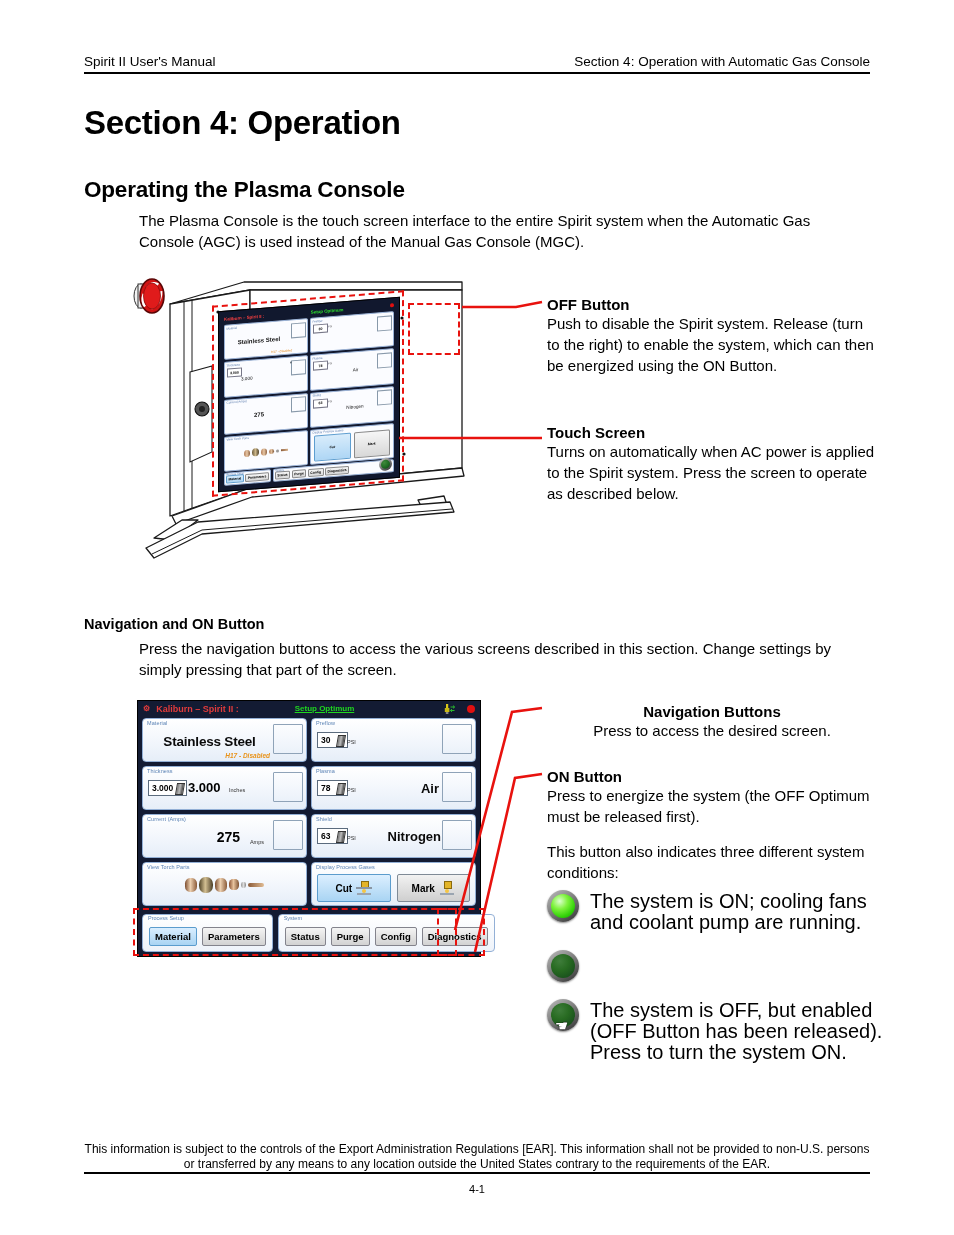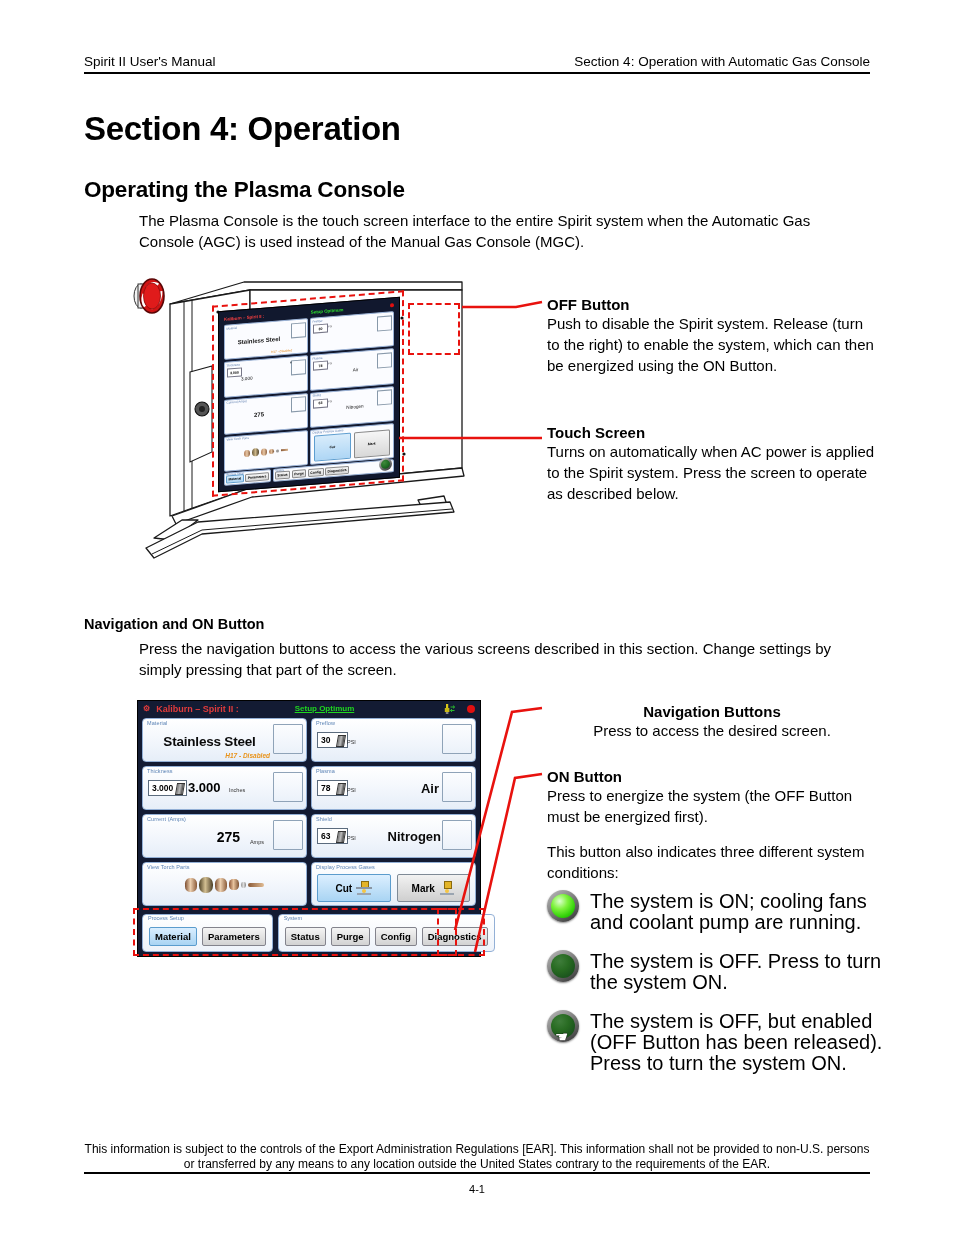--- a/index.html
+++ b/index.html
@@ -20,21 +20,21 @@
     display: flex; justify-content: space-between; align-items: flex-end;
     font-size: 13.5px;
   }
   #page-header .rule {
     position: absolute; left: 0; right: 0; bottom: -5px;
     border-bottom: 2px solid #000;
   }
 
   
   .h1 {
-    position: absolute; left: 84px; top: 110px;
+    position: absolute; left: 84px; top: 104px;
     font-size: 33px; font-weight: bold; letter-spacing: -0.3px;
   }
   .h2 {
     position: absolute; left: 84px; top: 177px;
     font-size: 22.5px; font-weight: bold; letter-spacing: -0.2px;
   }
   .h3 {
     position: absolute; left: 84px; top: 616px;
     font-size: 14.5px; font-weight: bold;
   }
@@ -611,36 +611,35 @@
     <path d="M475 952 L515 778 L542 774"></path>
   </g>
 </svg>
 
 <div class="callout" id="co-navbtn">
   <div class="title">Navigation Buttons</div>
   <div class="desc">Press to access the desired screen.</div>
 </div>
 <div class="callout" id="co-onbtn">
   <div class="title">ON Button</div>
-  <div class="desc">Press to energize the system (the OFF Button must be energized first).</div>
+  <div class="desc">Press to energize the system (the OFF Optimum must be released first).</div>
 </div>
 <div id="co-on-extra">This button also indicates three different system conditions:</div>
 
 <div id="status-legend">
   <div class="status-row">
     <span class="lamp on">
         <i class="bulb"></i>
       </span>
     <span class="txt">The system is ON; cooling fans and coolant pump are running.</span>
   </div>
   <div class="status-row">
     <span class="lamp off">
         <i class="bulb"></i>
       </span>
-    <span class="txt">The system is OFF.  Press to turn the system ON.</span>
   </div>
   <div class="status-row">
     <span class="lamp enabled">
       <i class="bulb"></i>
         <i class="hand">☚</i>
     </span>
     <span class="txt">The system is OFF, but enabled (OFF Button has been released). Press to turn the system ON.</span>
   </div>
 </div>
 

